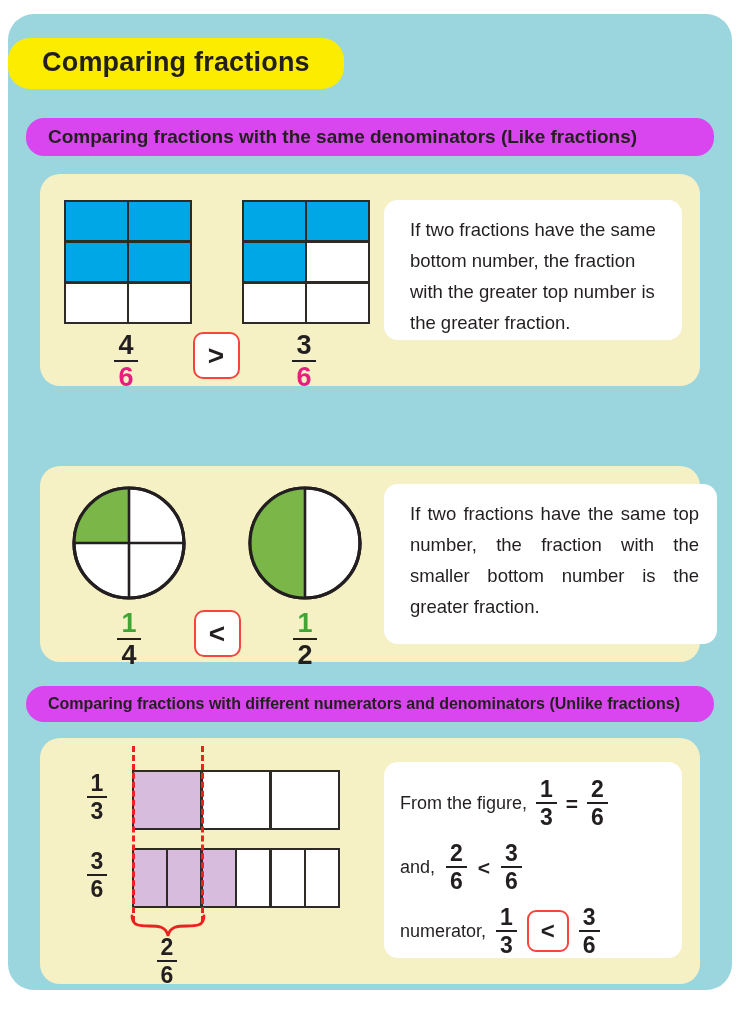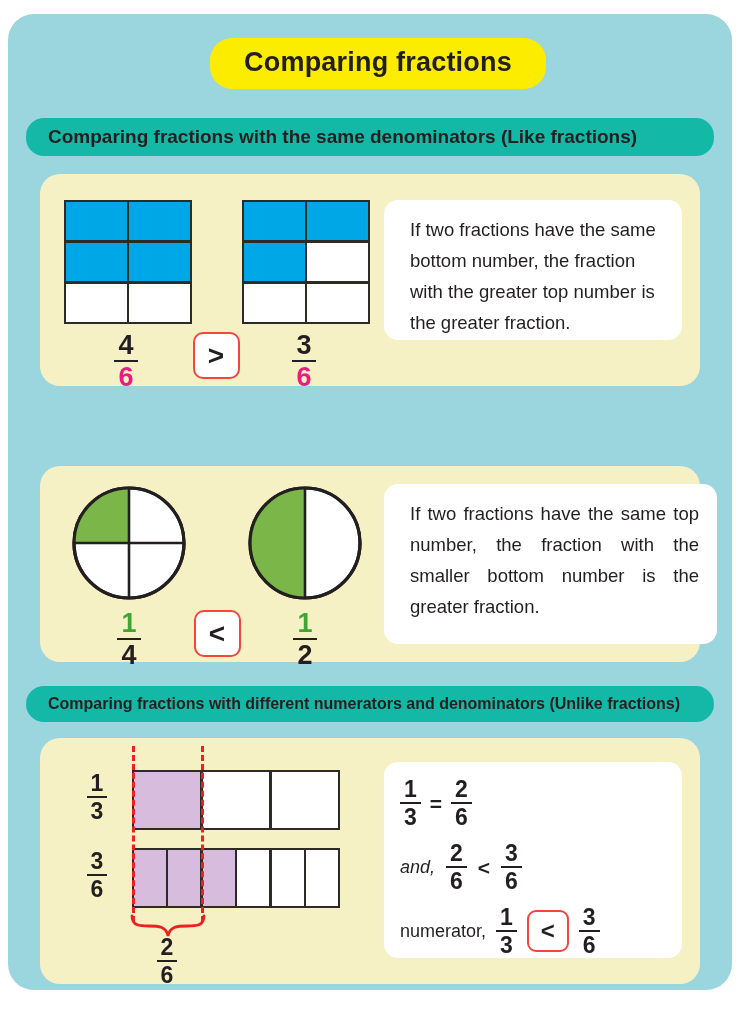--- a/index.html
+++ b/index.html
@@ -9,34 +9,34 @@
     -webkit-font-smoothing:antialiased;
   }
   .page{
     position:absolute;left:8px;top:14px;
     width:724px;height:976px;
     background:#9bd5de;
     border-radius:26px;
     box-sizing:border-box;
   }
   
-  .title-wrap{position:absolute;left:8px;top:24px;width:724px;text-align:center;}
+  .title-wrap{position:absolute;left:0;top:24px;width:724px;text-align:left;}
   .title{
     display:inline-block;
     background:#fcec00;
     color:#231f20;
     font-size:27px;font-weight:bold;
     letter-spacing:.2px;
     padding:9px 34px 11px 34px;
     border-radius:22px;
   }
   
   .sec-head{
     position:absolute;left:18px;width:688px;
-    background:#14b8a6;
+    background:#d946ef;
     border-radius:18px;
     color:#231f20;
     font-weight:bold;
     box-sizing:border-box;
     display:flex;align-items:center;
     padding-left:22px;
   }
   
   .panel{
     position:absolute;left:32px;width:660px;
@@ -232,33 +232,34 @@
     <div class="lbl" style="left:96px;top:198px;width:62px;text-align:center;">
       <span class="frac f-med">
         <span class="num dark">2</span>
         <span class="den dark">6</span>
       </span>
     </div>
 
     <div class="rule" style="left:344px;top:24px;width:298px;height:196px;padding:10px 16px;">
 
       <div style="display:flex;align-items:center;gap:9px;height:62px;">
+        <span style="font-size:18px;">From the figure,</span>
         <span class="frac f-med">
           <span class="num dark">1</span>
           <span class="den dark">3</span>
         </span>
         <span style="font-size:21px;font-weight:bold;">=</span>
         <span class="frac f-med">
           <span class="num dark">2</span>
           <span class="den dark">6</span>
         </span>
       </div>
 
       <div style="display:flex;align-items:center;gap:11px;height:66px;">
-        <span style="font-size:18px;font-style:italic;">and,</span>
+        <span style="font-size:18px;">and,</span>
         <span class="frac f-med">
           <span class="num dark">2</span>
           <span class="den dark">6</span>
         </span>
         <span style="font-size:21px;font-weight:bold;">&lt;</span>
         <span class="frac f-med">
           <span class="num dark">3</span>
           <span class="den dark">6</span>
         </span>
       </div>

